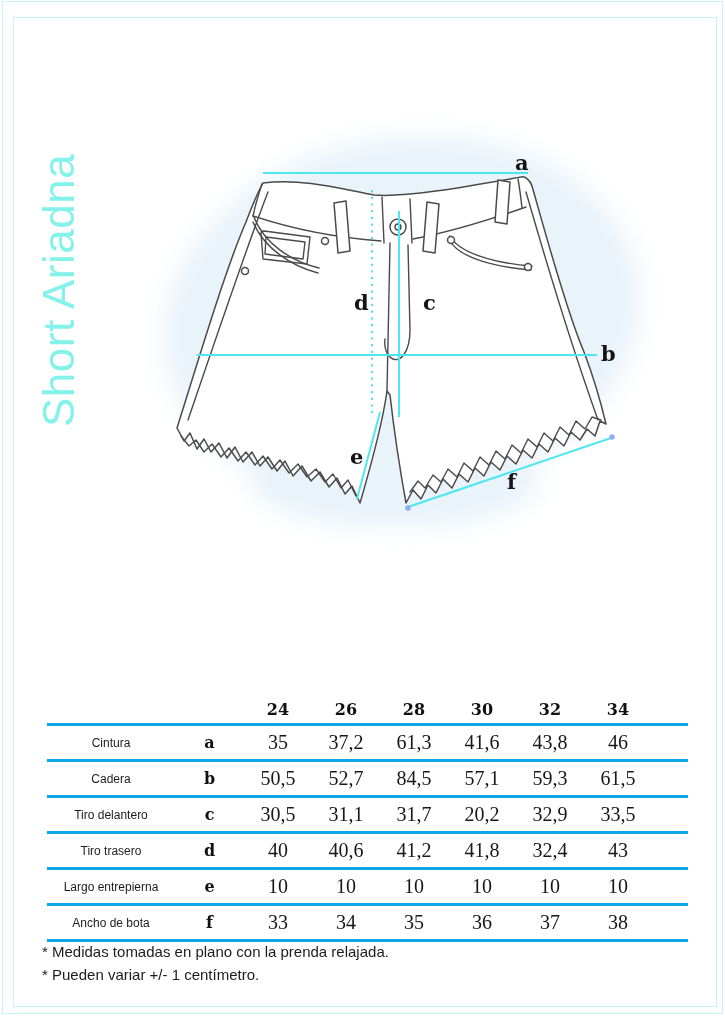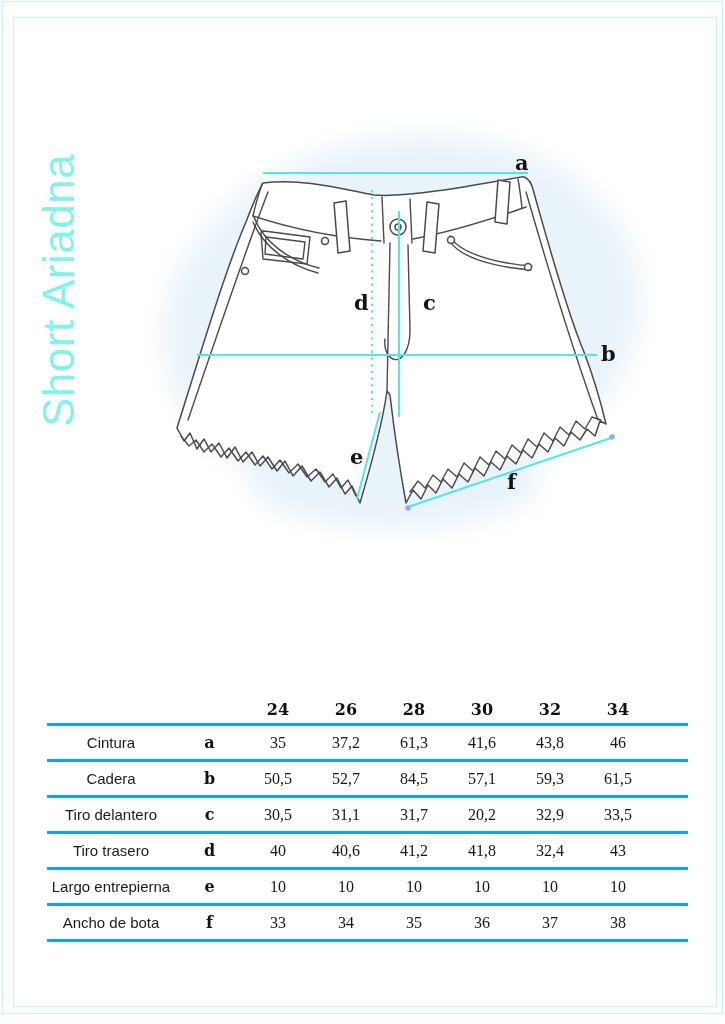--- a/index.html
+++ b/index.html
@@ -28,23 +28,23 @@
   .measure-label{ font-family:"DejaVu Serif", serif; font-weight:bold; font-size:21px; fill:#141414; }
 
   .size-table{ position:absolute; left:47px; top:695px; width:641px; }
   .trow{
     display:grid; grid-template-columns:128px 69px repeat(6,68px);
     align-items:center; height:33px;
     border-bottom:3px solid #0ea5e9;
   }
   .trow.thead{ height:28px; }
   .cell{ text-align:center; }
-  .cell.lbl{ font-size:15px; color:#1c1c1c; }
+  .cell.lbl{ font-size:12px; color:#1c1c1c; }
   .cell.letter{ font-family:"DejaVu Serif", serif; font-weight:bold; font-size:16px; color:#111; }
-  .cell.num{ font-family:"Liberation Serif", serif; font-size:16px; color:#171717; }
+  .cell.num{ font-family:"Liberation Serif", serif; font-size:20px; color:#171717; }
   .cell.hdr{ font-family:"DejaVu Serif", serif; font-weight:bold; font-size:16px; color:#111; }
 
   .footnotes{ position:absolute; left:42px; top:940px; font-size:15px; line-height:23px; color:#1c1c1c; }
 </style>
 </head>
 <body>
 
 <div class="page">
 
   <div class="border-outer"></div>
@@ -213,14 +213,18 @@
       <div class="cell letter">f</div>
       <div class="cell num">33</div>
       <div class="cell num">34</div>
       <div class="cell num">35</div>
       <div class="cell num">36</div>
       <div class="cell num">37</div>
       <div class="cell num">38</div>
     </div>
   </div>
 
+  <div class="footnotes">
+    <div>* Medidas tomadas en plano con la prenda relajada.</div>
+    <div>* Pueden variar +/- 1 centímetro.</div>
+  </div>
 
 </div>
 
 </body></html>

